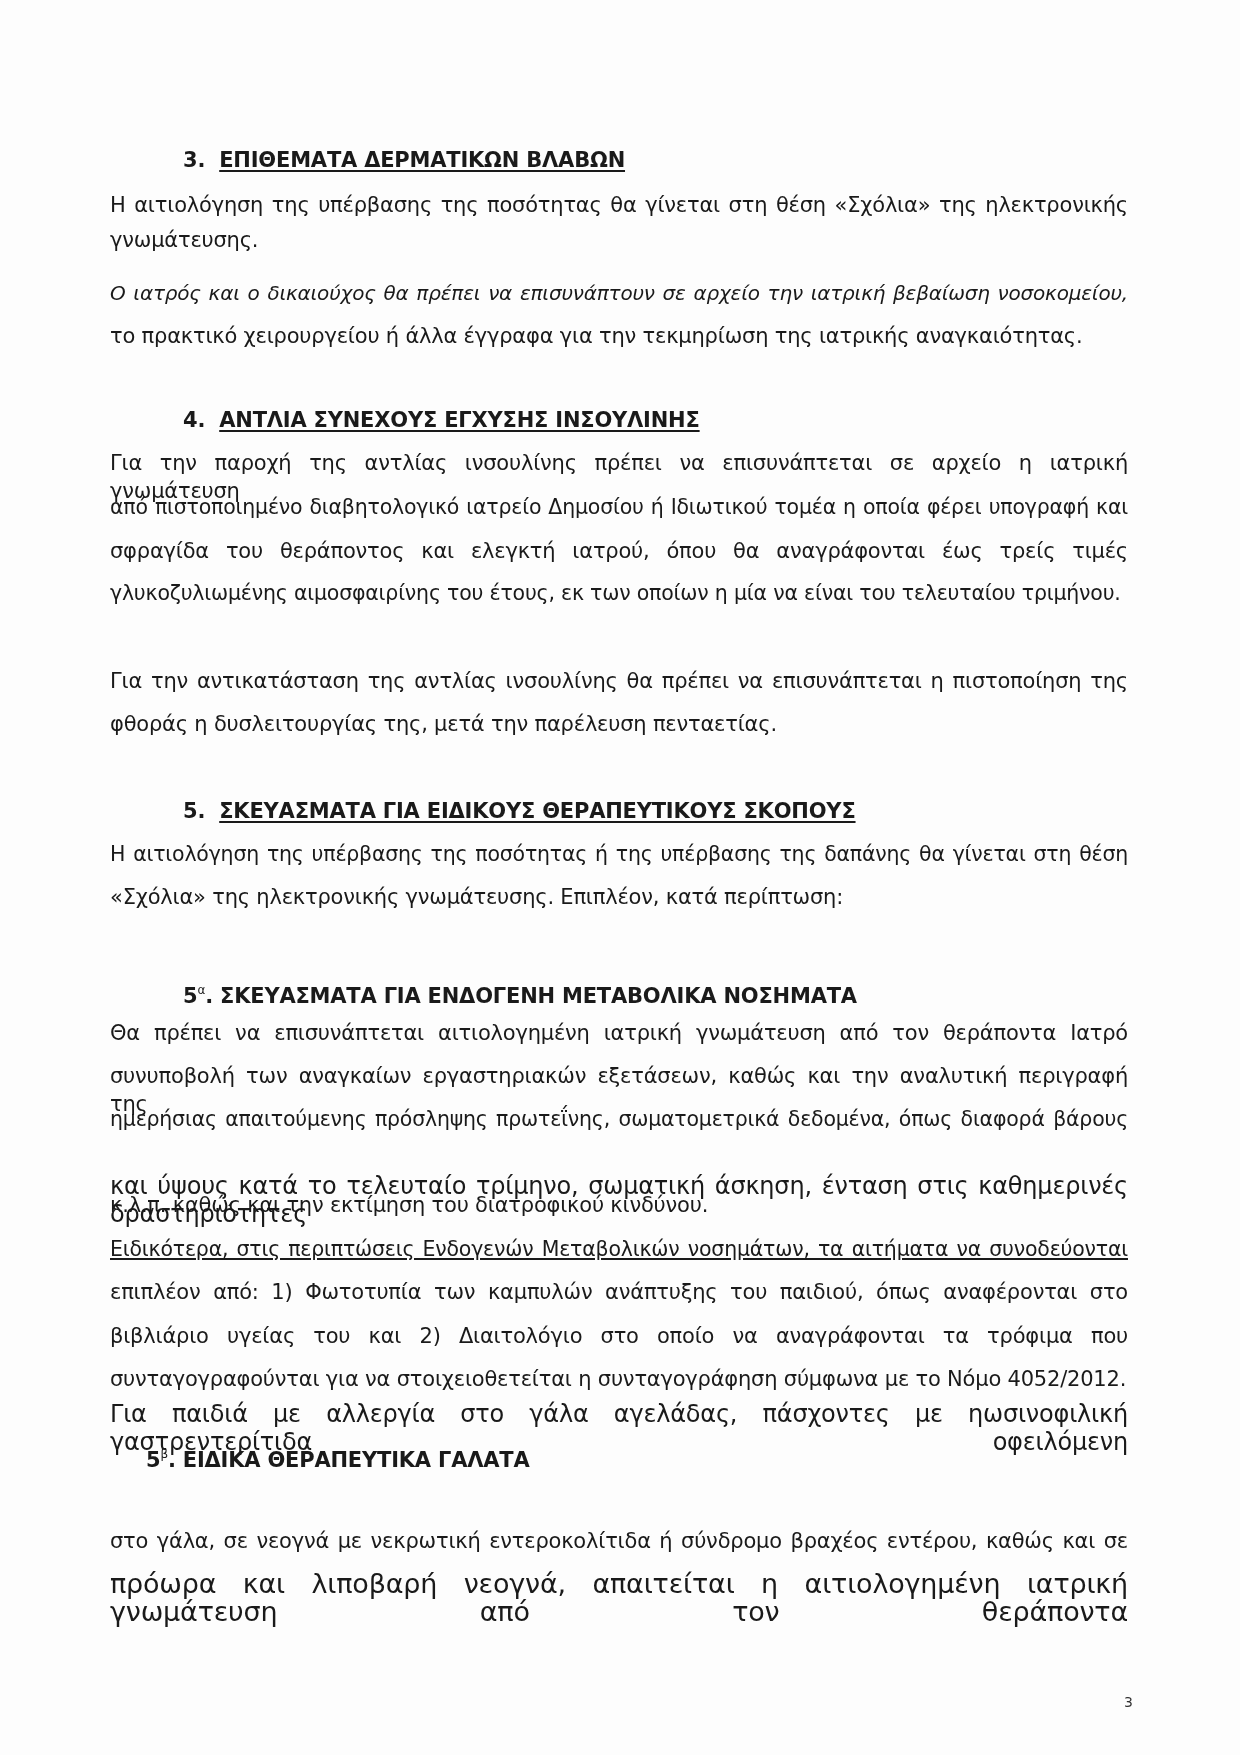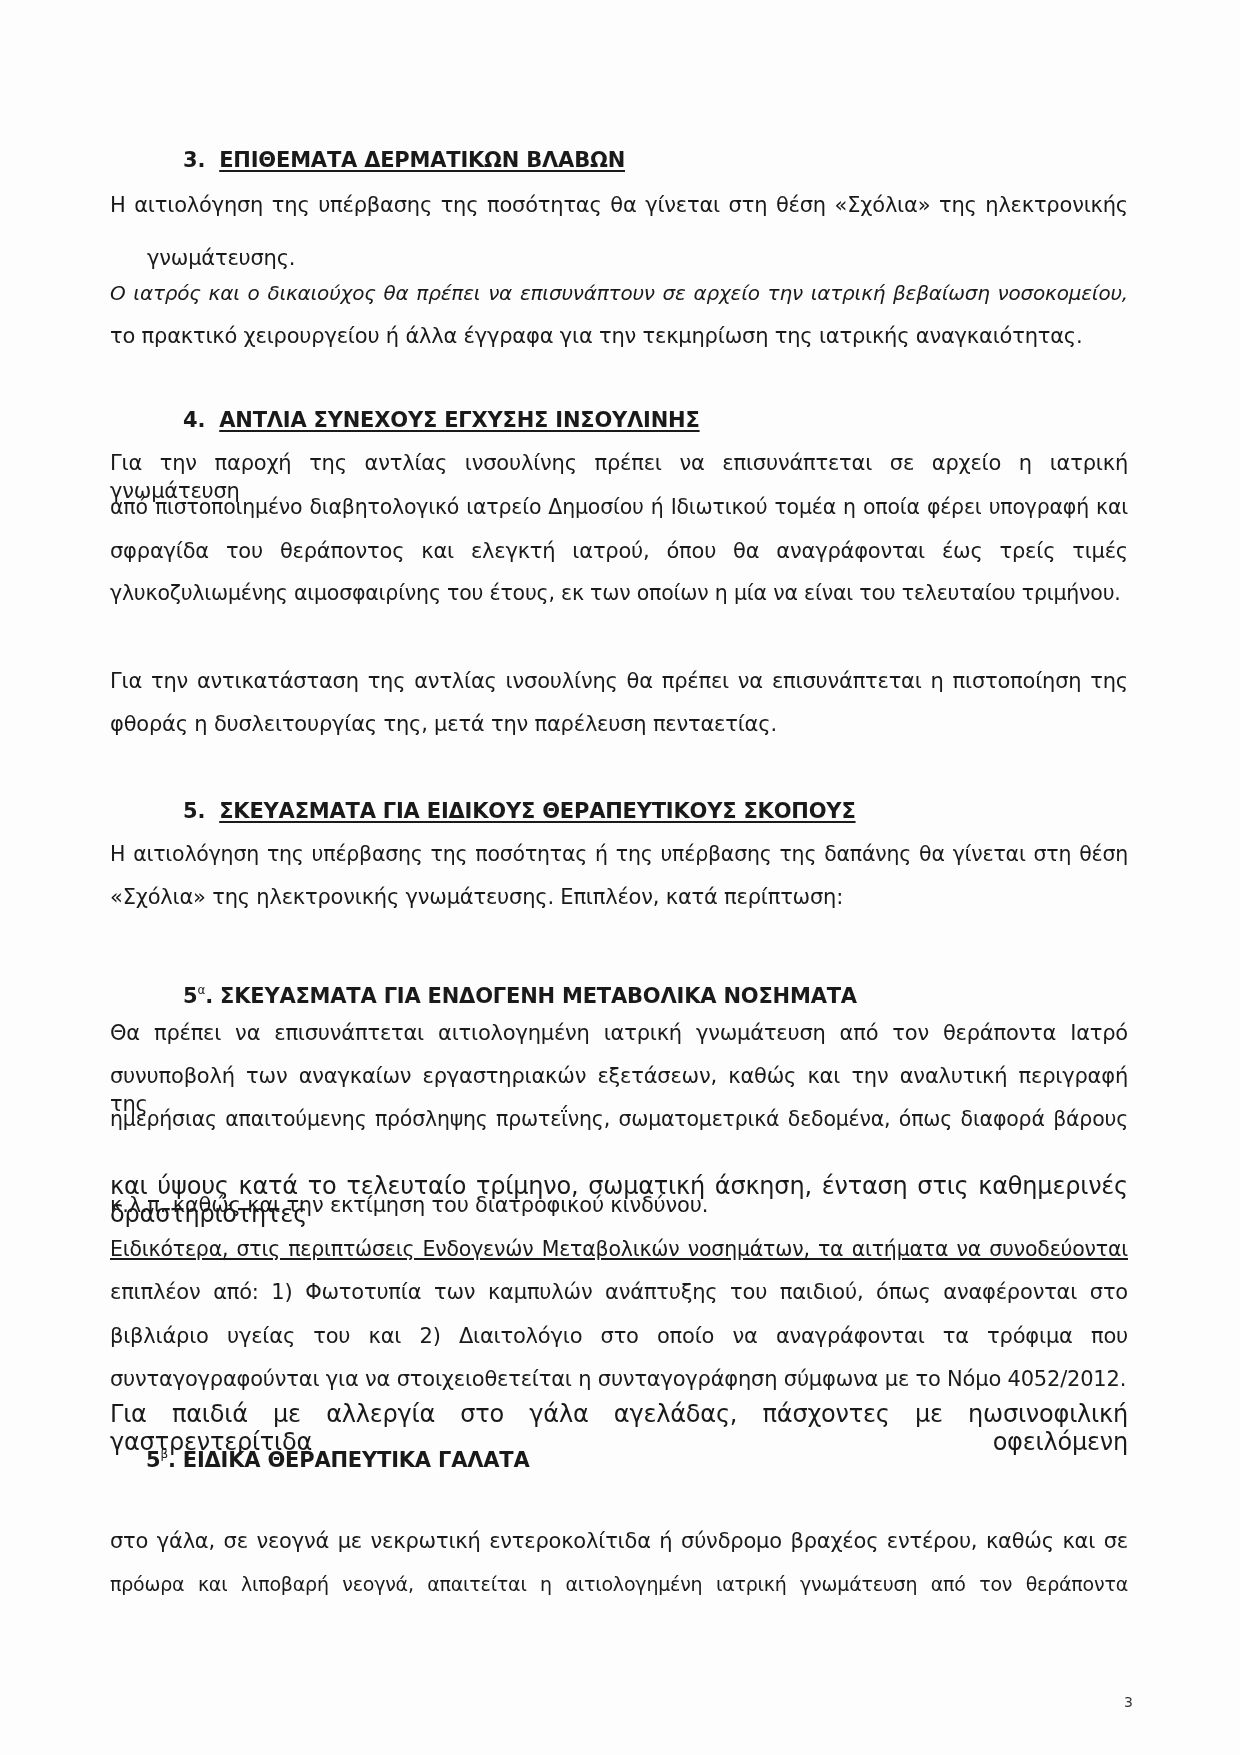--- a/index.html
+++ b/index.html
@@ -17,21 +17,21 @@
 </style>
 </head>
 <body>
 
 <div class="page">
 
   <div class="head" style="left:183px; top:146px;">
     <span class="num">3.</span><span class="t u">ΕΠΙΘΕΜΑΤΑ ΔΕΡΜΑΤΙΚΩΝ ΒΛΑΒΩΝ</span>
   </div>
   <div class="line j" style="top: 191px; white-space: normal;">Η αιτιολόγηση της υπέρβασης της ποσότητας θα γίνεται στη θέση «Σχόλια» της ηλεκτρονικής</div>
-  <div class="line" style="top: 244px; white-space: nowrap; margin-left: 37px;">γνωμάτευσης.</div>
+  <div class="line" style="top: 226px; white-space: nowrap;">γνωμάτευσης.</div>
   <div class="line j" style="top: 279px; white-space: normal; font-size: 20px; font-style: italic;">Ο ιατρός και ο δικαιούχος θα πρέπει να επισυνάπτουν σε αρχείο την ιατρική βεβαίωση νοσοκομείου,</div>
   <div class="line" style="top: 322px; white-space: nowrap;">το πρακτικό χειρουργείου ή άλλα έγγραφα για την τεκμηρίωση της ιατρικής αναγκαιότητας.</div>
 
   <div class="head" style="left:183px; top:406px;">
     <span class="num">4.</span><span class="t u">ΑΝΤΛΙΑ ΣΥΝΕΧΟΥΣ ΕΓΧΥΣΗΣ ΙΝΣΟΥΛΙΝΗΣ</span>
   </div>
   <div class="line j" style="top: 449px; white-space: normal;">Για την παροχή της αντλίας ινσουλίνης πρέπει να επισυνάπτεται σε αρχείο η ιατρική γνωμάτευση</div>
   <div class="line j" style="top: 493px; white-space: normal; font-size: 20.5px;">από πιστοποιημένο διαβητολογικό ιατρείο Δημοσίου ή Ιδιωτικού τομέα η οποία φέρει υπογραφή και</div>
   <div class="line j" style="top: 537px; white-space: normal;">σφραγίδα του θεράποντος και ελεγκτή ιατρού, όπου θα αναγράφονται έως τρείς τιμές</div>
   <div class="line" style="top: 579px; white-space: nowrap; font-size: 20.5px;">γλυκοζυλιωμένης αιμοσφαιρίνης του έτους, εκ των οποίων η μία να είναι του τελευταίου τριμήνου.</div>
@@ -56,16 +56,16 @@
   <div class="line j" style="top: 1235px; white-space: normal; font-size: 20.5px; text-decoration: underline;">Ειδικότερα, στις περιπτώσεις Ενδογενών Μεταβολικών νοσημάτων, τα αιτήματα να συνοδεύονται</div>
   <div class="line j" style="top: 1278px; white-space: normal;">επιπλέον από: 1) Φωτοτυπία των καμπυλών ανάπτυξης του παιδιού, όπως αναφέρονται στο</div>
   <div class="line j" style="top: 1322px; white-space: normal;">βιβλιάριο υγείας του και 2) Διαιτολόγιο στο οποίο να αναγράφονται τα τρόφιμα που</div>
   <div class="line" style="top: 1365px; white-space: nowrap;">συνταγογραφούνται για να στοιχειοθετείται η συνταγογράφηση σύμφωνα με το Νόμο 4052/2012.</div>
 
   <div class="head" style="left:146px; top:1440px;">
     <span>5</span><sup>β</sup><span class="t">. ΕΙΔΙΚΑ ΘΕΡΑΠΕΥΤΙΚΑ ΓΑΛΑΤΑ</span>
   </div>
   <div class="line j" style="top: 1400px; white-space: normal; font-size: 24px;">Για παιδιά με αλλεργία στο γάλα αγελάδας, πάσχοντες με ηωσινοφιλική γαστρεντερίτιδα οφειλόμενη</div>
   <div class="line j" style="top: 1527px; white-space: normal;">στο γάλα, σε νεογνά με νεκρωτική εντεροκολίτιδα ή σύνδρομο βραχέος εντέρου, καθώς και σε</div>
-  <div class="line j" style="top: 1570px; white-space: normal; font-size: 19px;">πρόωρα και λιποβαρή νεογνά, απαιτείται η αιτιολογημένη ιατρική γνωμάτευση από τον θεράποντα</div>
+  <div class="line j" style="top: 1570px; white-space: normal; font-size: 27px;">πρόωρα και λιποβαρή νεογνά, απαιτείται η αιτιολογημένη ιατρική γνωμάτευση από τον θεράποντα</div>
 
   <div class="pno">3</div>
 </div>
 
 </body></html>

